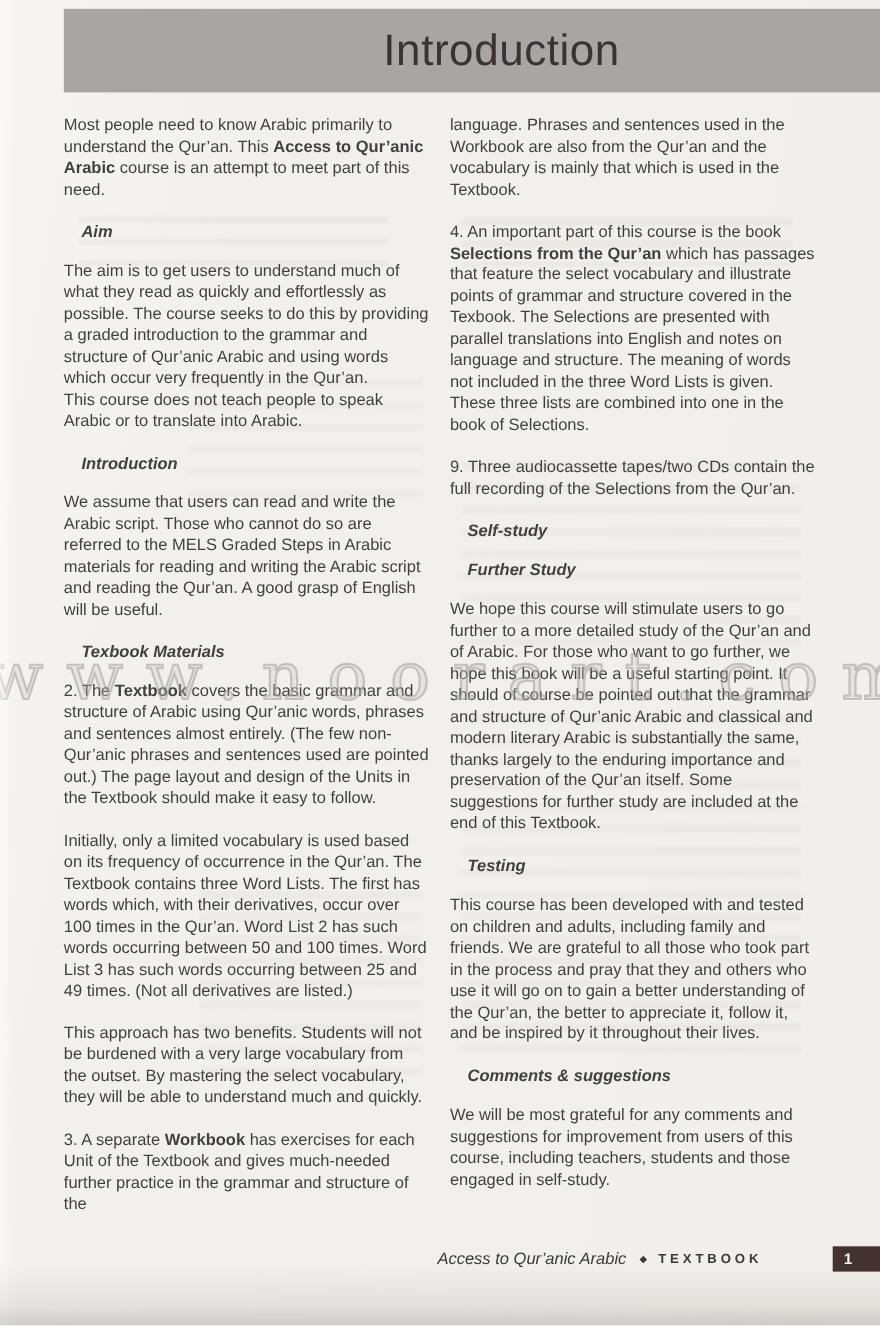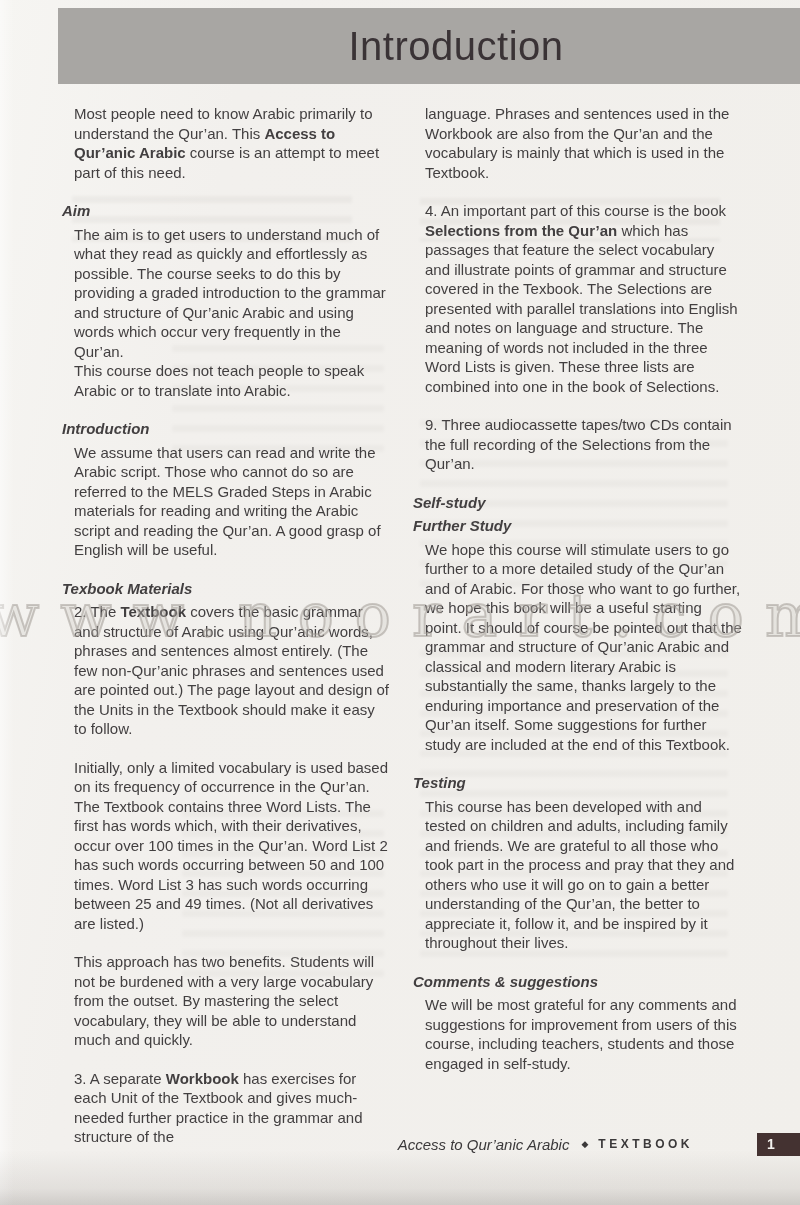--- a/index.html
+++ b/index.html
@@ -16,22 +16,22 @@
   }
   .page-title{
     font-size:40px;color:#3a3336;letter-spacing:.5px;font-weight:400;
   }
   .columns{
     position:absolute;left:58px;top:104px;width:684px;
     display:grid;grid-template-columns:1fr 1fr;column-gap:18px;
     font-size:15px;line-height:19.5px;
   }
   .col{min-width:0;}
-  .para{margin:0 0 19px 16px;text-align:left;}
-  .blockh{font-weight:700;font-style:italic;margin:4px;}
+  .para{margin:0 0 19px 0;text-align:left;}
+  .blockh{font-weight:700;font-style:italic;margin:16px;}
   .bold{font-weight:700;}
   .watermark{
     position:absolute;left:-12px;top:580px;width:824px;text-align:center;
     font-family:"DejaVu Serif","Liberation Serif",serif;
     font-size:60px;letter-spacing:21px;white-space:nowrap;
     color:rgba(205,201,195,.32);
     -webkit-text-stroke:2px rgba(152,147,141,.48);
     pointer-events:none;z-index:5;
   }
   .bleed{

